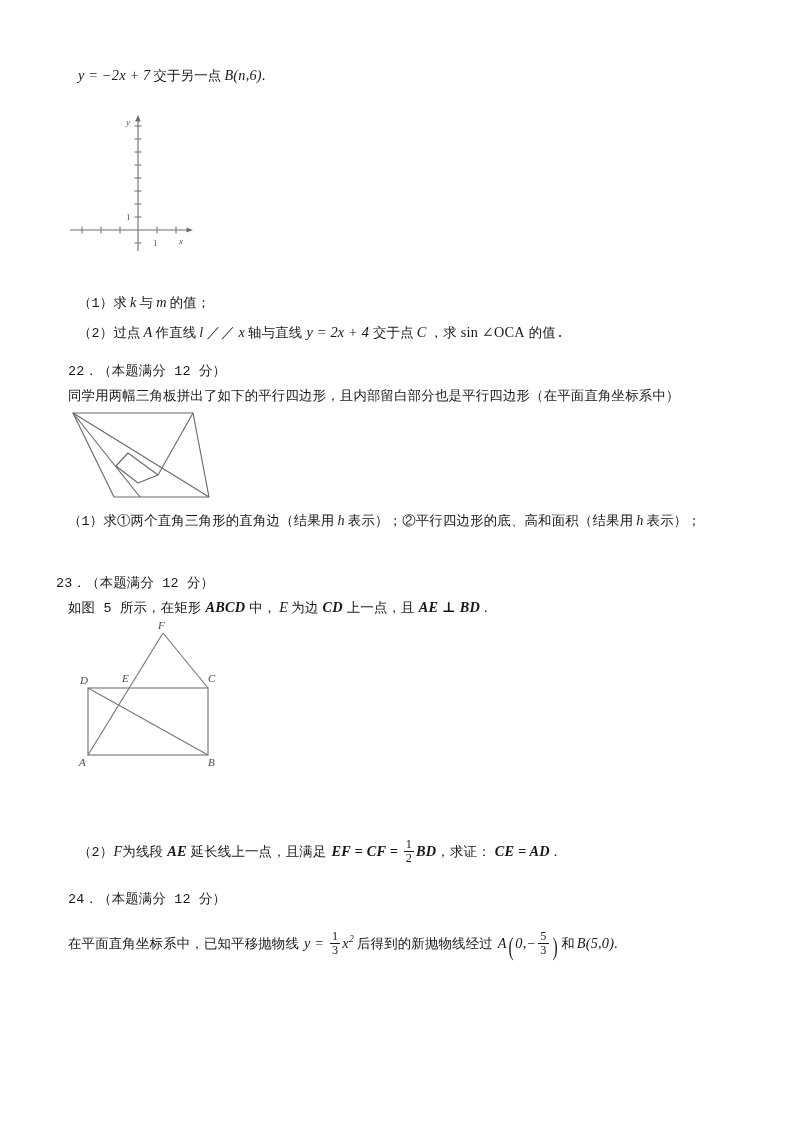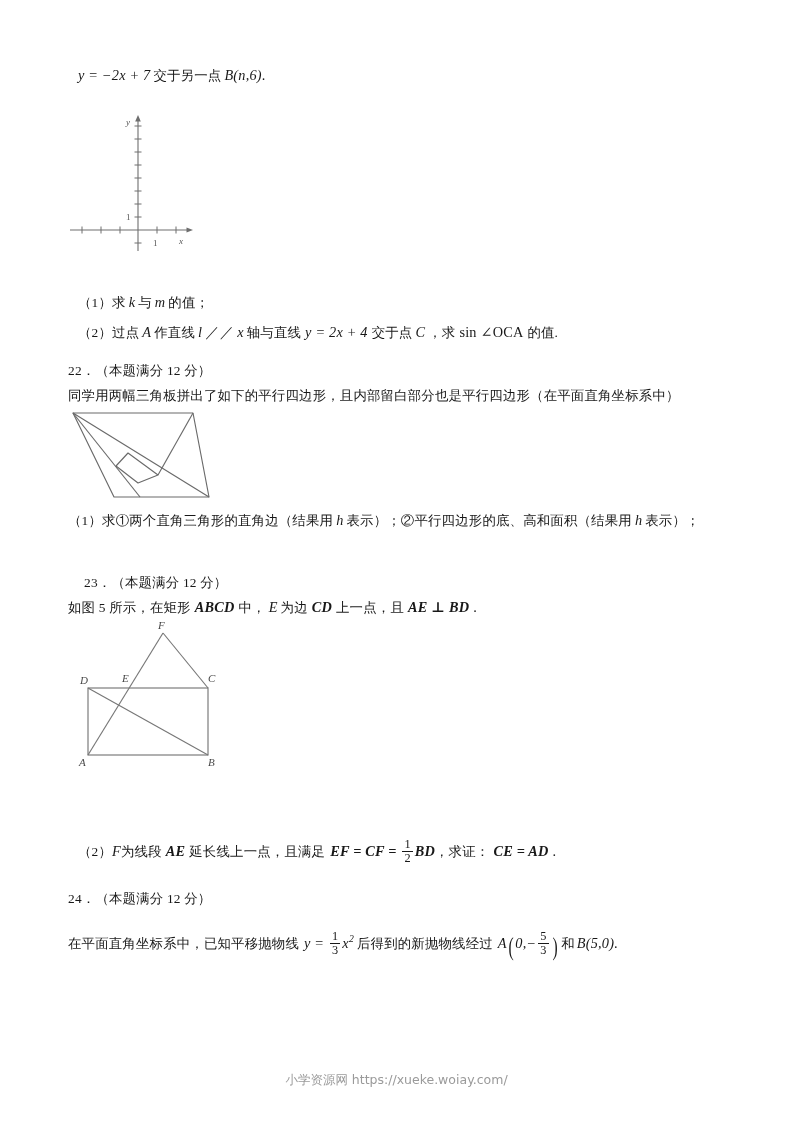--- a/index.html
+++ b/index.html
@@ -23,21 +23,21 @@
     height: 1122px;
   }
   .ln {
     position: absolute;
     font-size: 14.3px;
     line-height: 1.5;
     white-space: nowrap;
     letter-spacing: 0.2px;
     color: #181818;
   }
-  .cn { font-family: Liberation Serif, serif; font-size: 13.4px; }
+  .cn { font-family: Liberation Mono, monospace; font-size: 13.4px; }
   .mi { font-style: italic; font-family: "Liberation Serif", "DejaVu Serif", serif; }
   .mb { font-style: italic; font-weight: bold; font-family: "Liberation Serif", "DejaVu Serif", serif; }
   .up { vertical-align: super; font-size: 0.68em; }
   .frac {
     display: inline-block;
     vertical-align: -0.52em;
     text-align: center;
     font-size: 0.86em;
     line-height: 1.08;
     margin: 0 2px;
@@ -157,21 +157,21 @@
         <polygon points="66,49 96,71 76,79 54,62"></polygon>
       </g>
     </svg>
   </div>
 
   <div class="ln" style="left:68px; top:510px;">
     <span class="cn">（1）求①两个直角三角形的直角边（结果用</span><span class="mi" style="margin:0 3px;">h</span><span class="cn">表示）；②平行四边形的底、高和面积（结果用</span><span class="mi" style="margin:0 3px;">h</span><span class="cn">表示）；</span>
   </div>
 
 
-  <div class="ln" style="left:84px; top:572px;">
+  <div class="ln" style="left:56px; top:572px;">
     <span class="cn">23．（本题满分 12 分）</span>
   </div>
 
   <div class="ln" style="left:68px; top:597px;">
     <span class="cn">如图 5 所示，在矩形</span><span class="mb" style="margin:0 4px;">ABCD</span><span class="cn">中，</span><span class="mi" style="margin:0 3px;">E</span><span class="cn">为边</span><span class="mb" style="margin:0 4px;">CD</span><span class="cn">上一点，且</span><span class="mb" style="margin:8px 4px;">AE ⊥ BD</span><span>.</span>
   </div>
 
   <div class="fig" style="left:78px; top:622px;">
     <svg width="150" height="145" viewBox="0 0 150 145">
       <g fill="none" stroke="#777777" stroke-width="1.15">
@@ -199,17 +199,14 @@
   </div>
 
   <div class="ln" style="left:68px; top:888px;">
     <span class="cn">24．（本题满分 12 分）</span>
   </div>
 
   <div class="ln" style="left:68px; top:928px;">
     <span class="cn">在平面直角坐标系中，已知平移抛物线</span><span class="mi" style="margin-left:5px;">y = </span><span class="frac"><span class="num">1</span><span class="den">3</span></span><span class="mi">x</span><span class="up mi">2</span><span class="cn" style="margin-left:3px;">后得到的新抛物线经过</span><span class="mi" style="margin-left:5px;">A</span><span class="bigparen">(</span><span class="mi">0,−</span><span class="frac"><span class="num">5</span><span class="den">3</span></span><span class="bigparen">)</span><span class="cn" style="margin:0 2px;">和</span><span class="mi">B(5,0)</span><span>.</span>
   </div>
 
-  <div class="watermark" style="top:1072px;">
-    <span>小学资源网 https://xueke.woiay.com/</span>
-  </div>
 
 </div>
 
 </body></html>

